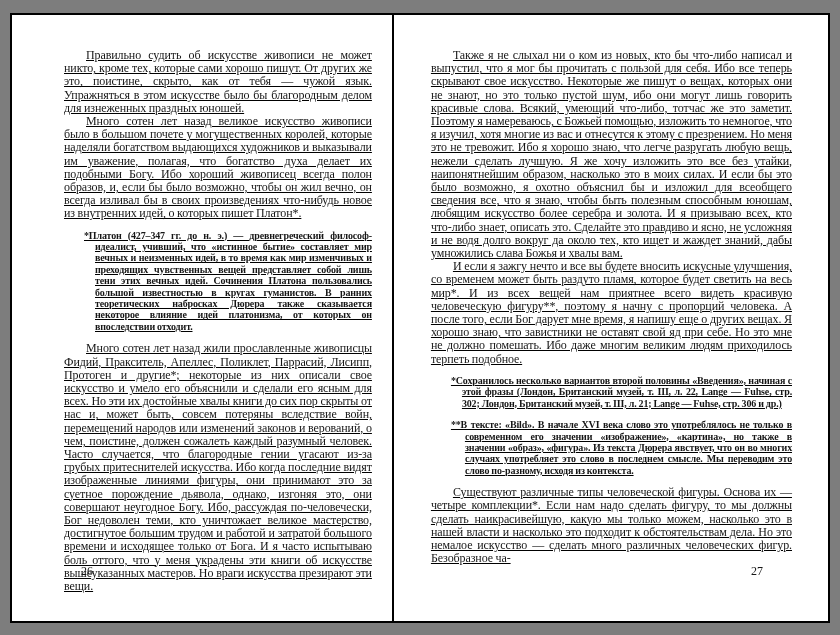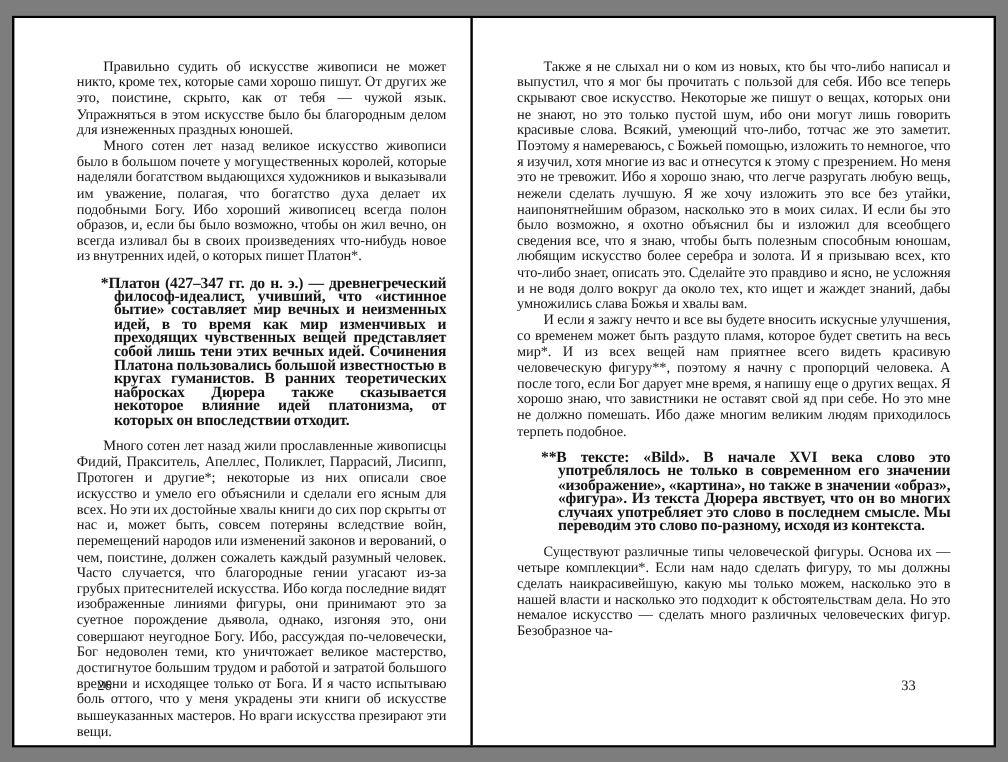--- a/index.html
+++ b/index.html
@@ -13,20 +13,21 @@
   }
   .spread {
     position: absolute;
     left: 10px;
     top: 13px;
     width: 816px;
     height: 606px;
     background: #ffffff;
     border: 2px solid #000000;
     display: flex;
+    text-decoration: underline;
   }
   .page {
     position: relative;
     box-sizing: border-box;
     height: 100%;
     overflow: hidden;
     color: #161616;
   }
   .page.left  { width: 408px; padding: 34px 20px 0 52px; }
   .page.right { width: 469px; padding: 34px 36px 0 37px; border-left: 2px solid #000000; }
@@ -37,21 +38,21 @@
     line-height: 13.2px;
     text-align: justify;
     text-indent: 22px;
     letter-spacing: -0.1px;
     word-spacing: -0.3px;
   }
   p.footnote {
     margin: 9px 0 10px 20px;
     padding-left: 11px;
     text-indent: -11px;
-    font-size: 13px;
+    font-size: 10px;
     line-height: 11.4px;
     font-weight: bold;
     text-align: justify;
     letter-spacing: -0.15px;
     word-spacing: -0.3px;
   }
   p.footnote.wide-marker { padding-left: 14px; text-indent: -14px; }
   p.footnote.bottom { margin-top: 10px; margin-bottom: 0; }
   .gap-before { margin-top: 12px; }
 
@@ -73,18 +74,19 @@
     <p class="body">Правильно судить об искусстве живописи не может никто, кроме тех, которые сами хорошо пишут. От других же это, поистине, скрыто, как от тебя — чужой язык. Упражняться в этом искусстве было бы благородным делом для изнеженных праздных юношей.</p>
     <p class="body">Много сотен лет назад великое искусство живописи было в большом почете у могущественных королей, которые наделяли богатством выдающихся художников и выказывали им уважение, полагая, что богатство духа делает их подобными Богу. Ибо хороший живописец всегда полон образов, и, если бы было возможно, чтобы он жил вечно, он всегда изливал бы в своих произведениях что-нибудь новое из внутренних идей, о которых пишет Платон*.</p>
     <p class="footnote">*Платон (427–347 гг. до н. э.) — древнегреческий философ-идеалист, учивший, что «истинное бытие» составляет мир вечных и неизменных идей, в то время как мир изменчивых и преходящих чувственных вещей представляет собой лишь тени этих вечных идей. Сочинения Платона пользовались большой известностью в кругах гуманистов. В ранних теоретических набросках Дюрера также сказывается некоторое влияние идей платонизма, от которых он впоследствии отходит.</p>
     <p class="body gap-before">Много сотен лет назад жили прославленные живописцы Фидий, Пракситель, Апеллес, Поликлет, Паррасий, Лисипп, Протоген и другие*; некоторые из них описали свое искусство и умело его объяснили и сделали его ясным для всех. Но эти их достойные хвалы книги до сих пор скрыты от нас и, может быть, совсем потеряны вследствие войн, перемещений народов или изменений законов и верований, о чем, поистине, должен сожалеть каждый разумный человек. Часто случается, что благородные гении угасают из-за грубых притеснителей искусства. Ибо когда последние видят изображенные линиями фигуры, они принимают это за суетное порождение дьявола, однако, изгоняя это, они совершают неугодное Богу. Ибо, рассуждая по-человечески, Бог недоволен теми, кто уничтожает великое мастерство, достигнутое большим трудом и работой и затратой большого времени и исходящее только от Бога. И я часто испытываю боль оттого, что у меня украдены эти книги об искусстве вышеуказанных мастеров. Но враги искусства презирают эти вещи.</p>
     <div class="pagenum num-left">26</div>
   </div>
 
   <div class="page right">
     <p class="body">Также я не слыхал ни о ком из новых, кто бы что-либо написал и выпустил, что я мог бы прочитать с пользой для себя. Ибо все теперь скрывают свое искусство. Некоторые же пишут о вещах, которых они не знают, но это только пустой шум, ибо они могут лишь говорить красивые слова. Всякий, умеющий что-либо, тотчас же это заметит. Поэтому я намереваюсь, с Божьей помощью, изложить то немногое, что я изучил, хотя многие из вас и отнесутся к этому с презрением. Но меня это не тревожит. Ибо я хорошо знаю, что легче разругать любую вещь, нежели сделать лучшую. Я же хочу изложить это все без утайки, наипонятнейшим образом, насколько это в моих силах. И если бы это было возможно, я охотно объяснил бы и изложил для всеобщего сведения все, что я знаю, чтобы быть полезным способным юношам, любящим искусство более серебра и золота. И я призываю всех, кто что-либо знает, описать это. Сделайте это правдиво и ясно, не усложняя и не водя долго вокруг да около тех, кто ищет и жаждет знаний, дабы умножились слава Божья и хвалы вам.</p>
     <p class="body">И если я зажгу нечто и все вы будете вносить искусные улучшения, со временем может быть раздуто пламя, которое будет светить на весь мир*. И из всех вещей нам приятнее всего видеть красивую человеческую фигуру**, поэтому я начну с пропорций человека. А после того, если Бог дарует мне время, я напишу еще о других вещах. Я хорошо знаю, что завистники не оставят свой яд при себе. Но это мне не должно помешать. Ибо даже многим великим людям приходилось терпеть подобное.</p>
+    <p class="footnote">*Сохранилось несколько вариантов второй половины «Введения», начиная с этой фразы (Лондон, Британский музей, т. III, л. 22, Lange — Fuhse, стр. 302; Лондон, Британский музей, т. III, л. 21; Lange — Fuhse, стр. 306 и др.)</p>
     <p class="footnote wide-marker">**В тексте: «Bild». В начале XVI века слово это употреблялось не только в современном его значении «изображение», «картина», но также в значении «образ», «фигура». Из текста Дюрера явствует, что он во многих случаях употребляет это слово в последнем смысле. Мы переводим это слово по-разному, исходя из контекста.</p>
     <p class="body gap-before">Существуют различные типы человеческой фигуры. Основа их — четыре комплекции*. Если нам надо сделать фигуру, то мы должны сделать наикрасивейшую, какую мы только можем, насколько это в нашей власти и насколько это подходит к обстоятельствам дела. Но это немалое искусство — сделать много различных человеческих фигур. Безобразное ча-</p>
-    <div class="pagenum num-right">33</div>
+    <div class="pagenum num-right">27</div>
   </div>
 
 </div>
 
 </body></html>

